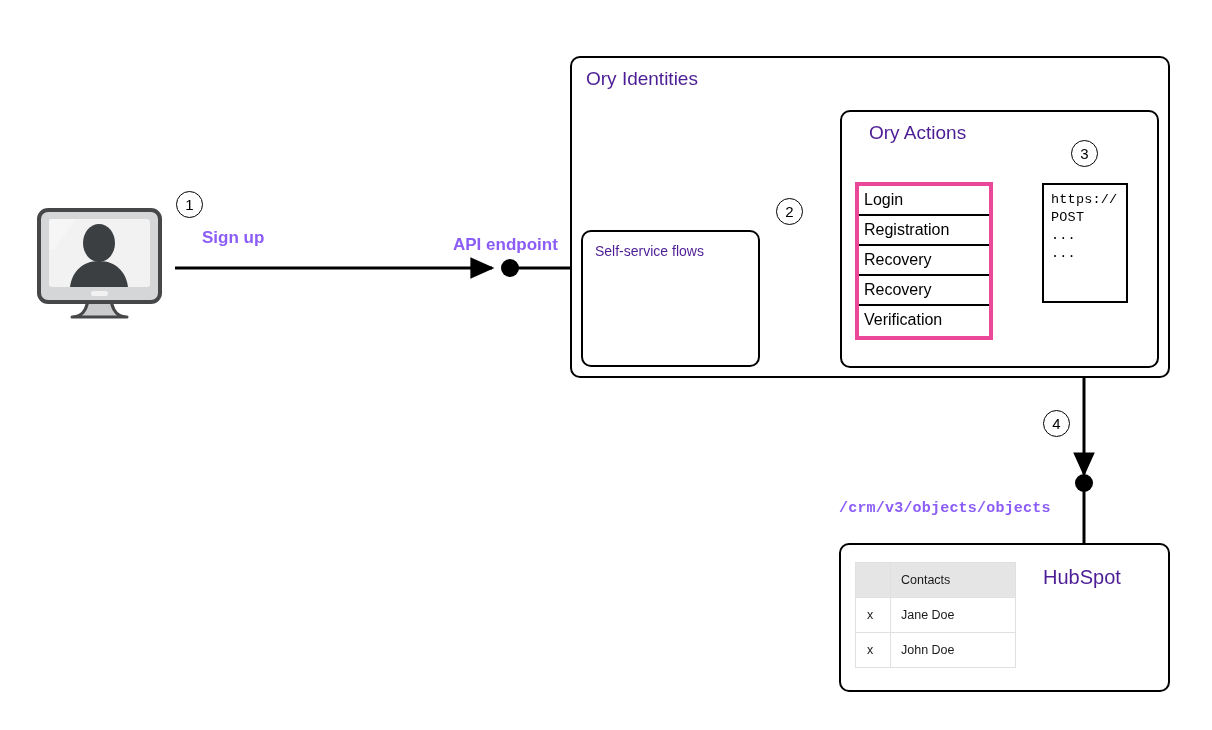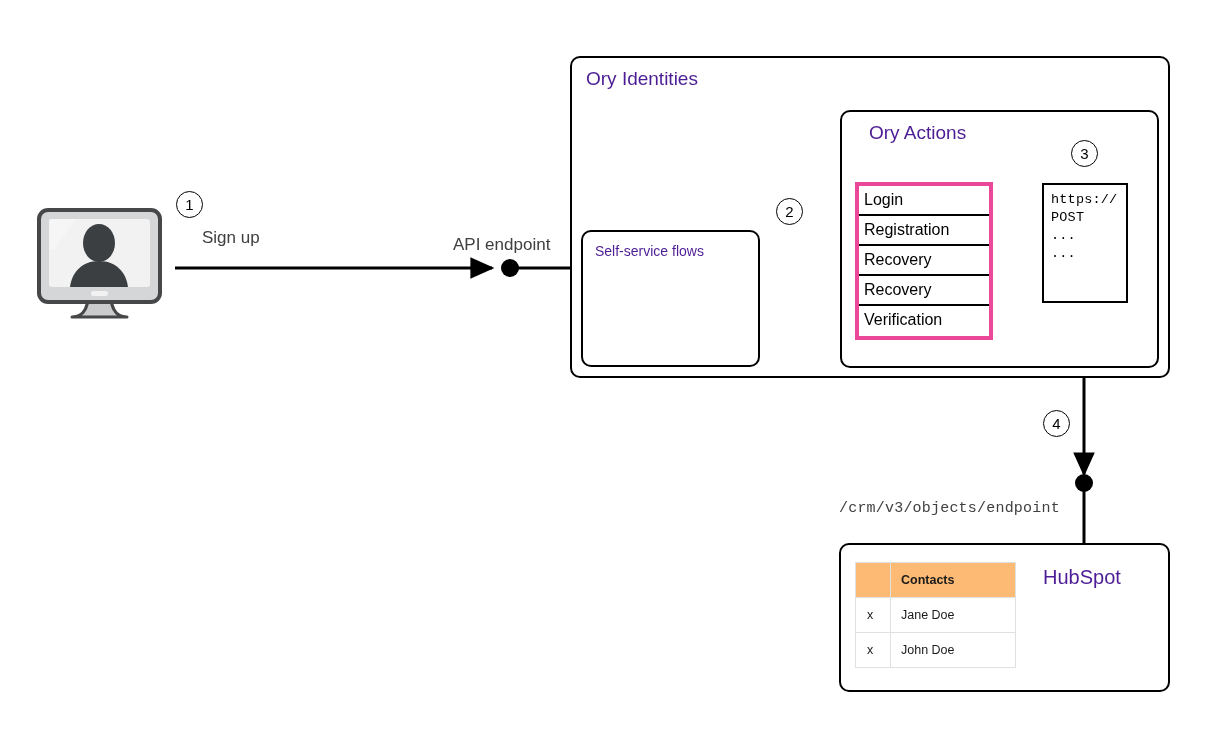--- a/index.html
+++ b/index.html
@@ -94,22 +94,23 @@
     line-height: 18px;
     color: #000000;
     letter-spacing: 0.2px;
     white-space: nowrap;
   }
 
   
   .edge-label {
     position: absolute;
     font-size: 17px;
-    color: #404040;
-    white-space: nowrap;
+    color: #8b5cf6;
+    white-space: nowrap;
+    font-weight: bold;
   }
   #label-signup { left: 202px; top: 228px; }
   #label-api-endpoint { left: 453px; top: 235px; }
   #label-crm-path {
     left: 839px; top: 500px;
     font-family: "Liberation Mono", "DejaVu Sans Mono", monospace;
     font-size: 15px;
     letter-spacing: 0.2px;
   }
 
@@ -150,21 +151,21 @@
   #contacts-table td, #contacts-table th {
     border: 1px solid #e0e0e0;
     font-size: 12.5px;
     color: #1a1a1a;
     text-align: left;
     padding: 0 0 0 10px;
     height: 35px;
     box-sizing: border-box;
     font-weight: normal;
   }
-  #contacts-table thead th { background: #fdba74; font-weight: bold; }
+  #contacts-table thead th { background: #e5e5e5; font-weight: normal; }
   #contacts-table thead th.col-check { width: 35px; padding-left: 0; }
   #contacts-table td.col-check { width: 35px; padding-left: 11px; }
 
   
   #monitor-icon { left: 36px; top: 207px; width: 127px; height: 118px; }
 </style>
 </head>
 <body>
 
 <div id="canvas">
@@ -202,21 +203,21 @@
 
     <ellipse cx="63" cy="36" rx="16" ry="19" fill="#3b3f42"></ellipse>
 
     <path d="M63 54 C80 54 90 65 92 80 L34 80 C36 65 46 54 63 54 Z" fill="#3b3f42"></path>
 
     <path d="M13 12 L40 12 L18 42 L13 42 Z" fill="#ffffff" opacity="0.35"></path>
   </svg>
 
   <div class="edge-label" id="label-signup">Sign up</div>
   <div class="edge-label" id="label-api-endpoint">API endpoint</div>
-  <div class="edge-label" id="label-crm-path">/crm/v3/objects/endpoint</div>
+  <div class="edge-label" id="label-crm-path">/crm/v3/objects/objects</div>
 
   <div class="box" id="ory-identities-box"></div>
   <div class="box-title" id="ory-identities-title">Ory Identities</div>
 
   <div class="box" id="self-service-box"></div>
   <div class="box-title" id="self-service-title">Self-service flows</div>
 
   <div class="box" id="ory-actions-box"></div>
   <div class="box-title" id="ory-actions-title">Ory Actions</div>
 

